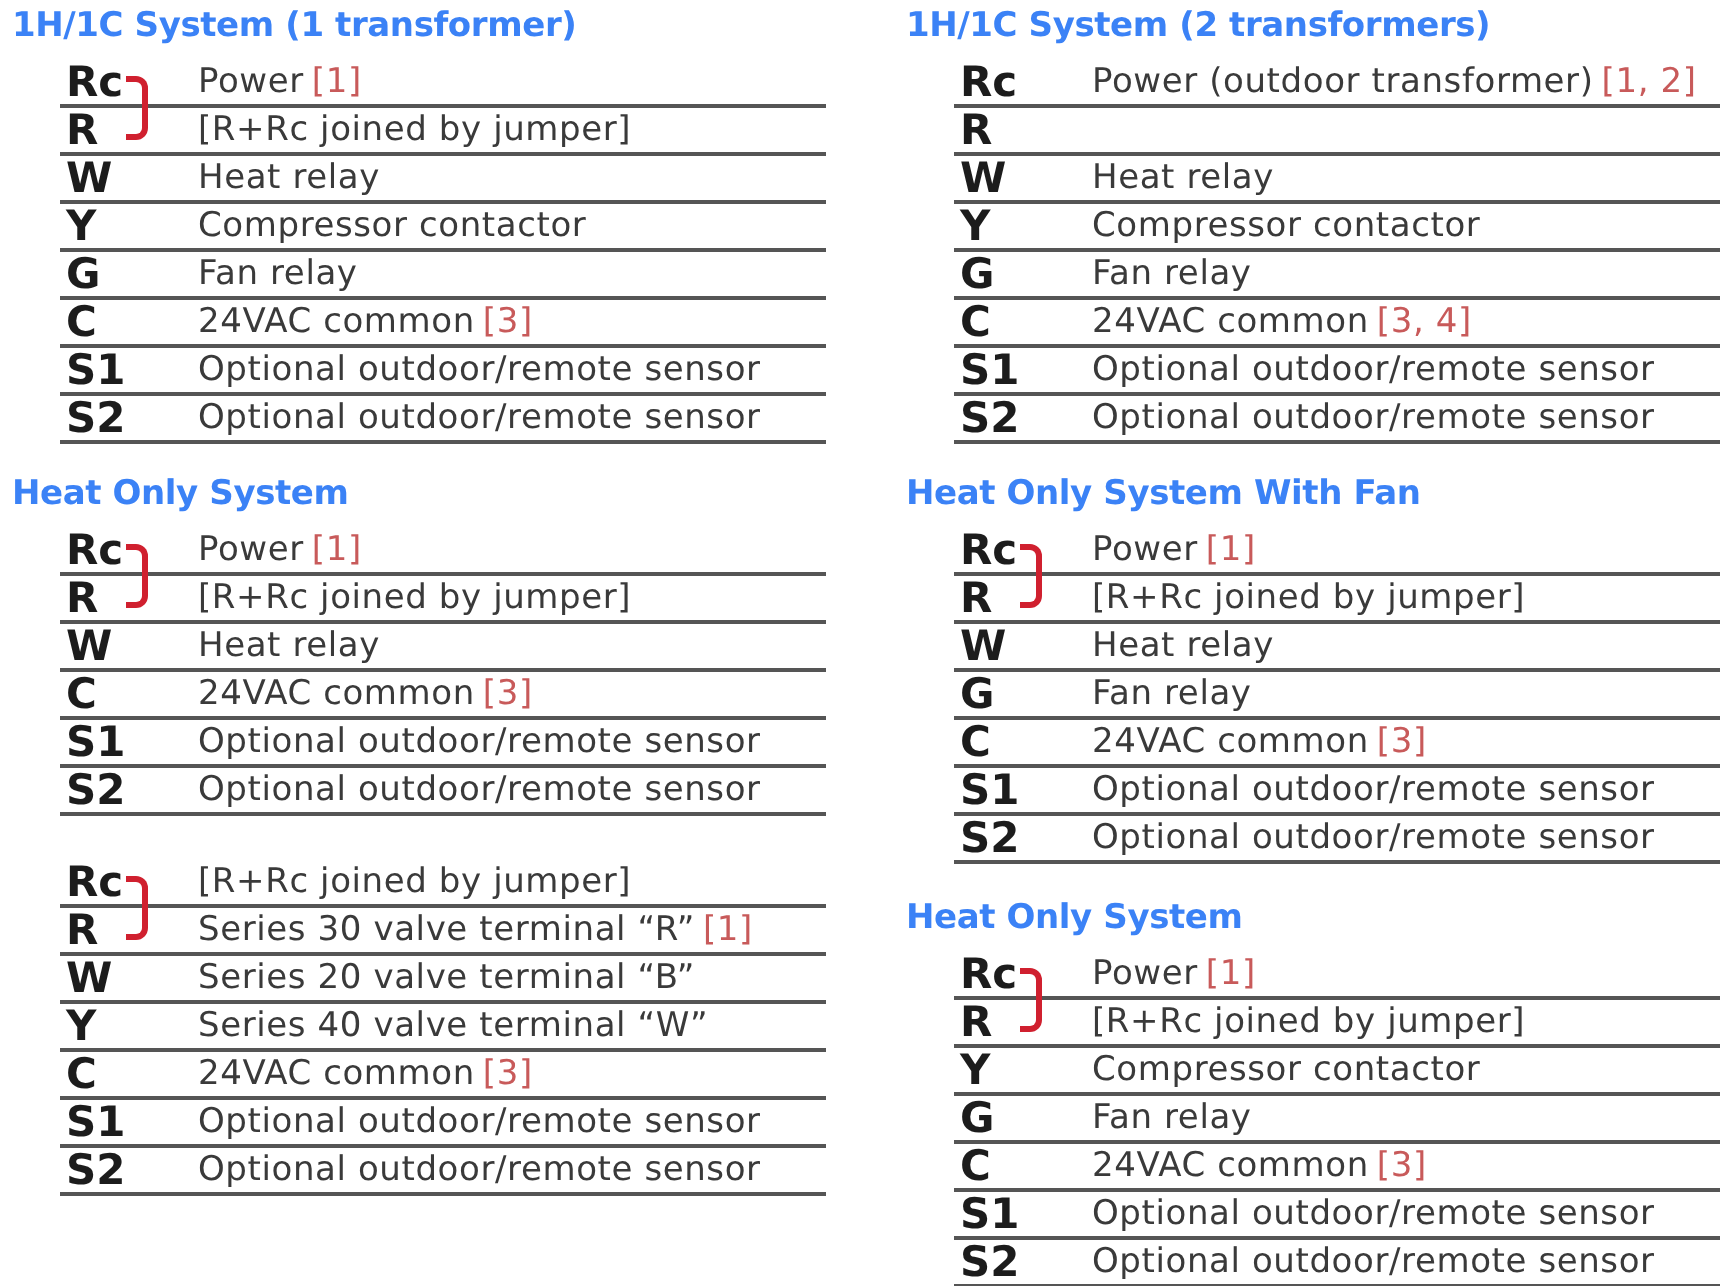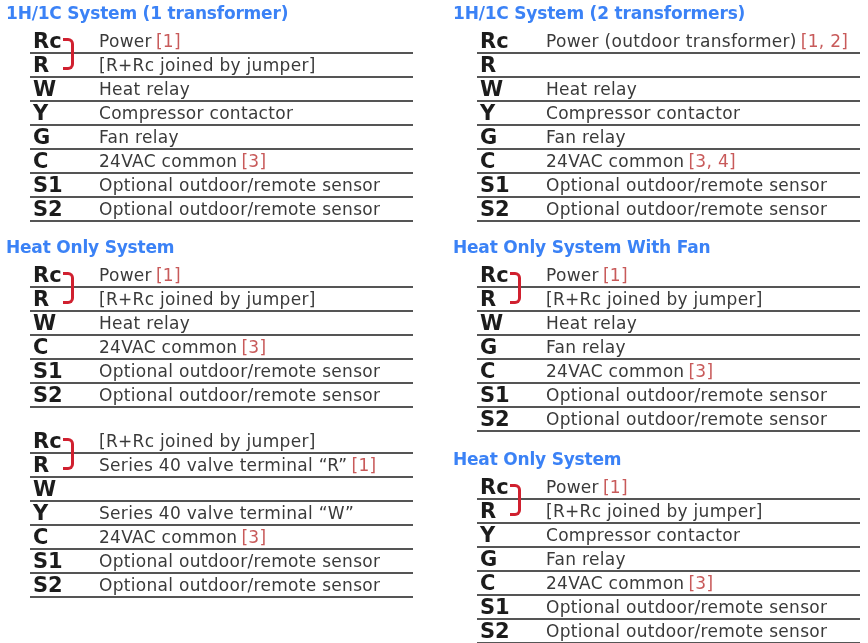--- a/index.html
+++ b/index.html
@@ -191,24 +191,25 @@
       </div>
     </div>
     <div class="section" style="left: 6px; top: 424px;">
       <div class="table" style="margin-left: 24px; width: 383px;">
         <div class="row">
           <span class="term">Rc</span>
           <span class="desc"><span>[R+Rc joined by jumper]</span></span>
         </div>
         <div class="row">
           <span class="term">R</span>
-          <span class="desc"><span>Series 40 valve terminal “R”</span><span class="ref">[1]</span></span>
-        </div>
-        <div class="row">
-          <span class="term">W</span>
+          <span class="desc"><span>Series 30 valve terminal “R”</span><span class="ref">[1]</span></span>
+        </div>
+        <div class="row">
+          <span class="term">W</span>
+          <span class="desc"><span>Series 20 valve terminal “B”</span></span>
         </div>
         <div class="row">
           <span class="term">Y</span>
           <span class="desc"><span>Series 40 valve terminal “W”</span></span>
         </div>
         <div class="row">
           <span class="term">C</span>
           <span class="desc"><span>24VAC common</span><span class="ref">[3]</span></span>
         </div>
         <div class="row">

